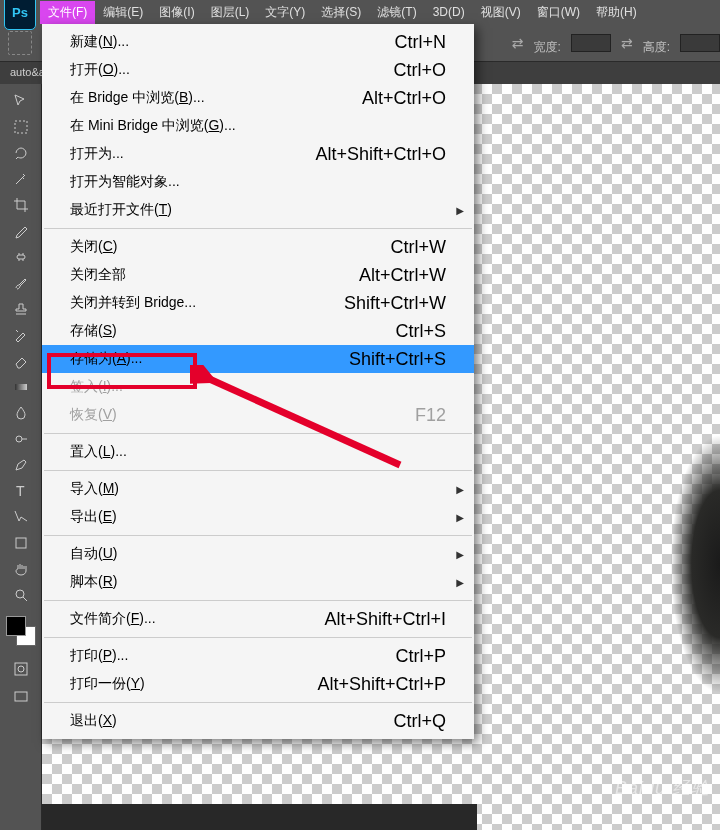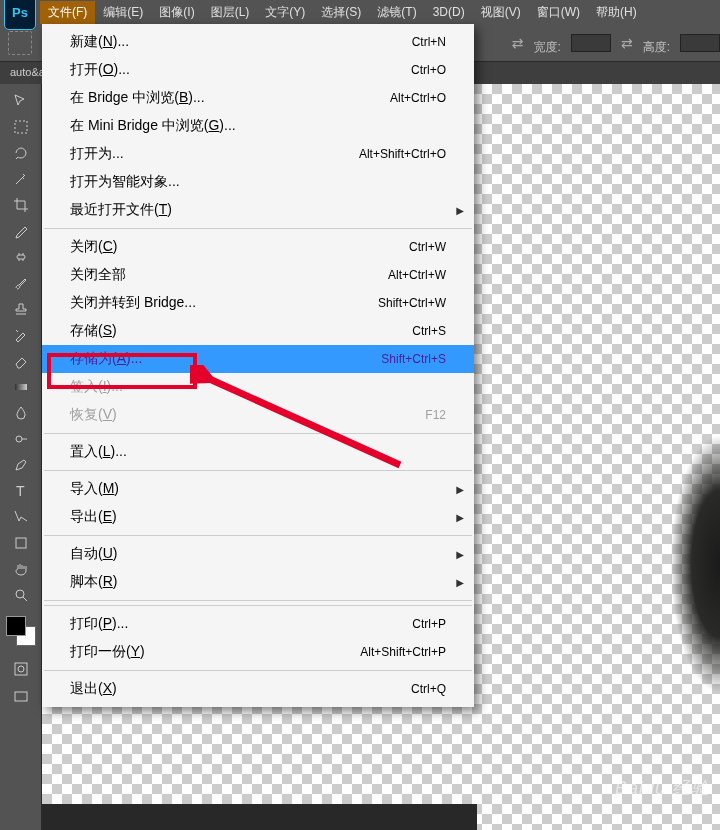--- a/index.html
+++ b/index.html
@@ -1,21 +1,21 @@
 <!DOCTYPE html>
 <html><head>
 <meta charset="utf-8">
 <style>
 * { margin: 0; padding: 0; box-sizing: border-box; font-family: "Microsoft YaHei", SimSun, Arial, sans-serif; }
 body { width: 720px; height: 830px; background: #535353; overflow: hidden; position: relative; }
 
 .menubar { display: flex; height: 24px; background: #535353; align-items: center; font-size: 12px; color: #e0e0e0; }
 .ps-logo { width: 32px; height: 35px; display: flex; align-items: center; justify-content: center; background: #001d33; color: #31c5f4; font-weight: bold; font-size: 13px; border: 1px solid #31c5f4; margin: 0 4px 0 4px; border-radius: 5px; }
 .menu-item { padding: 3px 8px; cursor: default; }
-.menu-item.open { background: #a16207; color: #fff; text-align: right; }
+.menu-item.open { background: #d946ef; color: #fff; text-align: right; }
 
 .optionsbar { height: 38px; background: #535353; border-bottom: 1px solid #2a2a2a; display: flex; align-items: center; padding-left: 8px; color: #d0d0d0; font-size: 12px; gap: 10px; }
 .option-icon { width: 24px; height: 24px; border: 1px dashed #888; border-radius: 2px; }
 .option-label { color: #c0c0c0; margin-top: 9px; }
 .option-field { background: #3a3a3a; color: #ddd; border: 1px solid #222; padding: 1px 6px; width: 40px; font-size: 11px; height: 18px; }
 .swap-icon { color: #aaa; font-size: 14px; }
 
 .tabbar { height: 22px; background: #3e3e3e; color: #d0d0d0; font-size: 11px; padding: 4px 10px; overflow: hidden; white-space: nowrap; }
 
 .workarea { display: flex; height: 746px; }
@@ -34,24 +34,24 @@
   linear-gradient(-45deg,transparent 75%,#ccc 75%);
   background-size: 20px 20px;
   background-position: 0 0,0 10px,10px -10px,-10px 0;
   background-color: #fff;
 }
 .canvas-dark { position: absolute; left: 0; bottom: 0; width: 435px; height: 26px; background: #282828; }
 
 .dropdown { position: absolute; top: 24px; left: 42px; width: 432px; background: #f5f5f5; box-shadow: 4px 4px 10px rgba(0,0,0,.5); font-size: 14px; color: #000; padding: 4px 0; z-index: 10; }
 .dd-row { display: flex; justify-content: space-between; align-items: center; padding: 4px 28px 4px 28px; height: 28px; position: relative; gap: 36px; }
 .dd-row.disabled { color: #a0a0a0; }
-.dd-row.highlight { background: #3399ff; color: #4c1d95; }
+.dd-row.highlight { background: #3399ff; color: #000000; }
 .dd-sep { height: 1px; background: #ccc; margin: 4px 2px; }
 .dd-sub::after { content: "▶"; position: absolute; right: 10px; font-size: 10px; color: #333; }
-.shortcut { color: inherit; font-size: 12px; }
+.shortcut { color: inherit; font-size: 18px; }
 .underline { text-decoration: underline; }
 
 .red-box { position: absolute; top: 353px; left: 47px; width: 150px; height: 36px; border: 4px solid #e4002b; z-index: 20; pointer-events: none; }
 .red-arrow { position: absolute; top: 365px; left: 190px; z-index: 20; pointer-events: none; }
 
 .watermark { position: absolute; right: 10px; bottom: 30px; color: rgba(255,255,255,.55); font-size: 18px; font-style: italic; font-weight: 300; letter-spacing: 1px; z-index: 5; }
 
 .photo-edge { position: absolute; right: 0; top: 350px; width: 50px; height: 260px; background: radial-gradient(ellipse at right, #1a1a1a 0%, #2a2a28 40%, transparent 70%); border-radius: 50% 0 0 50%; }
 </style>
 </head>
@@ -286,20 +286,24 @@
       <span>导出(<span class="underline">E</span>)</span>
     </div>
     <div class="dd-sep"></div>
     <div class="dd-row dd-sub">
       <span>自动(<span class="underline">U</span>)</span>
     </div>
     <div class="dd-row dd-sub">
       <span>脚本(<span class="underline">R</span>)</span>
     </div>
     <div class="dd-sep"></div>
+    <div class="dd-row">
+      <span>文件简介(<span class="underline">F</span>)...</span>
+      <span class="shortcut">Alt+Shift+Ctrl+I</span>
+    </div>
     <div class="dd-sep"></div>
     <div class="dd-row">
       <span>打印(<span class="underline">P</span>)...</span>
       <span class="shortcut">Ctrl+P</span>
     </div>
     <div class="dd-row">
       <span>打印一份(<span class="underline">Y</span>)</span>
       <span class="shortcut">Alt+Shift+Ctrl+P</span>
     </div>
     <div class="dd-sep"></div>

